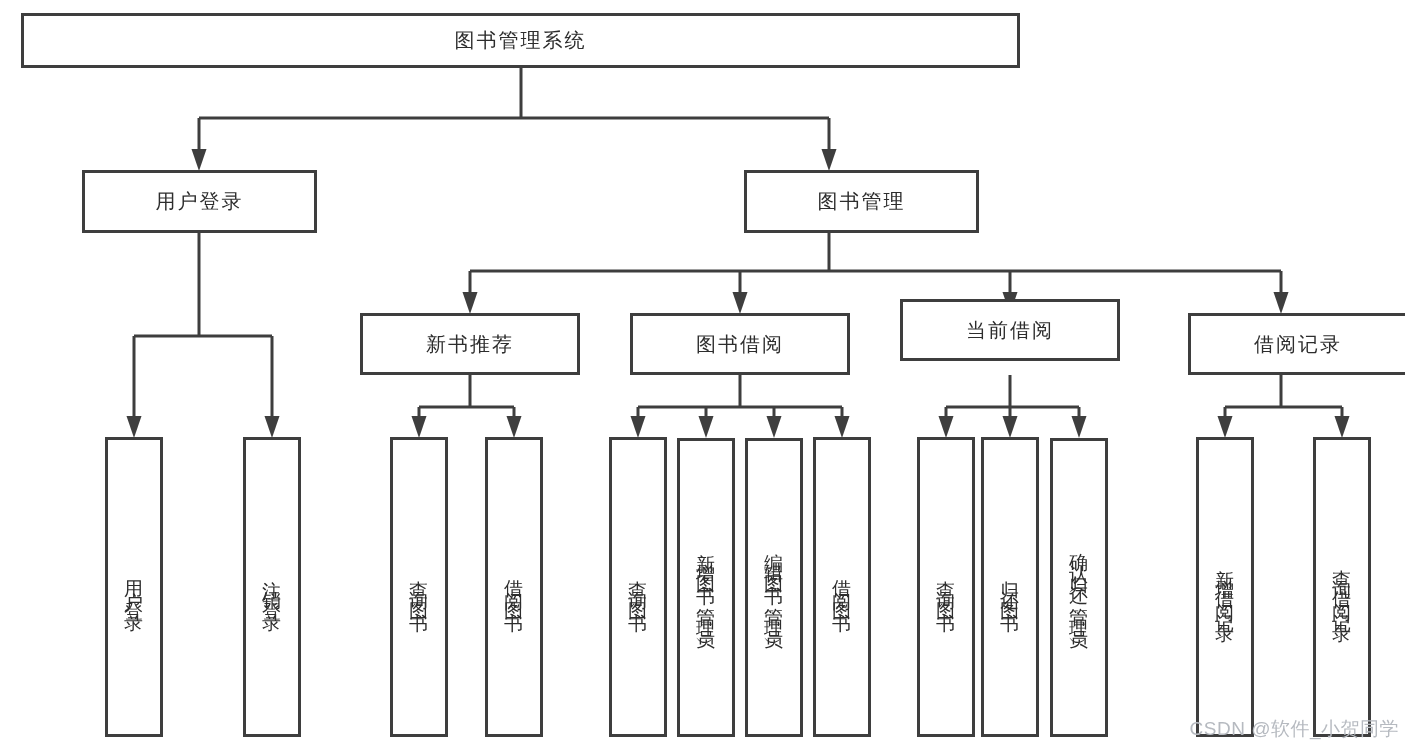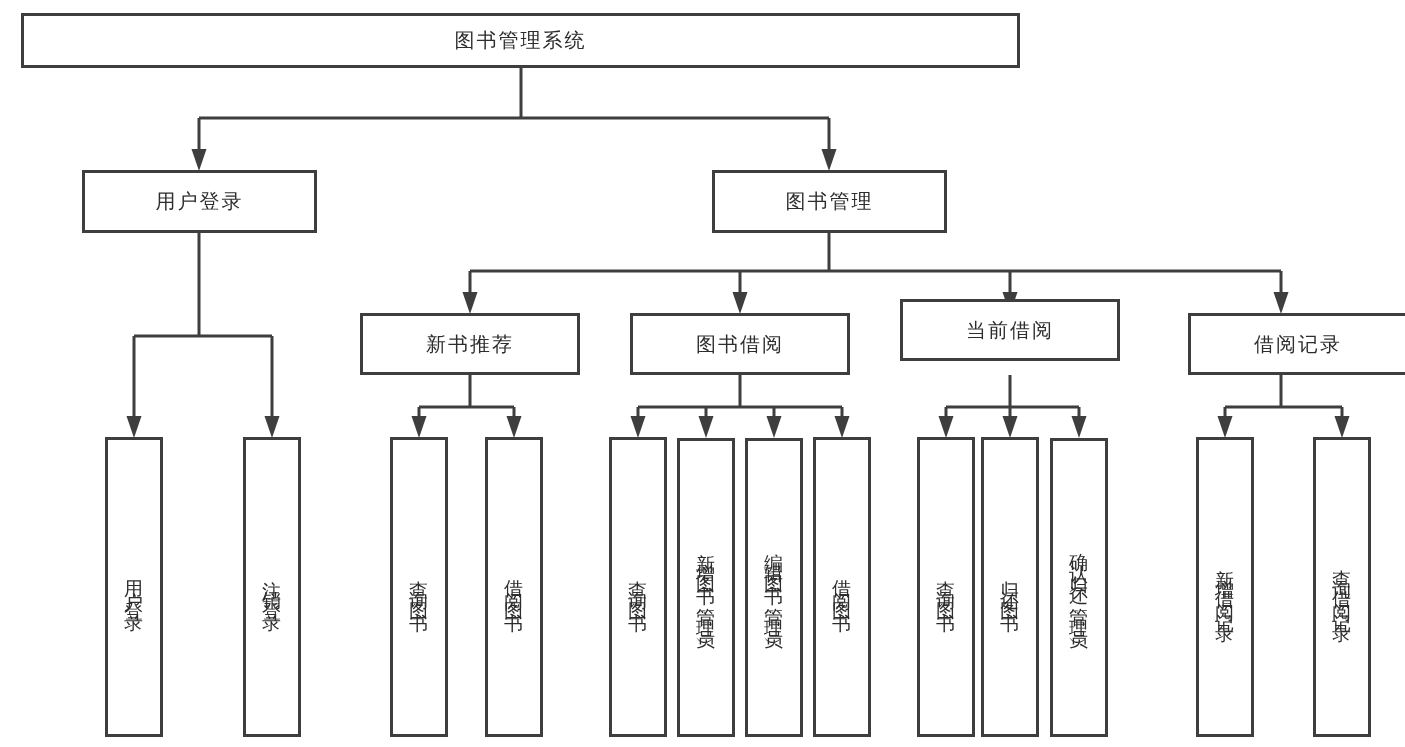--- a/index.html
+++ b/index.html
@@ -96,21 +96,21 @@
       <polygon points="1002.5,416 1017.5,416 1010,438"></polygon>
       <polygon points="1071.5,416 1086.5,416 1079,438"></polygon>
       <polygon points="1217.5,416 1232.5,416 1225,438"></polygon>
       <polygon points="1334.5,416 1349.5,416 1342,438"></polygon>
     </g>
   </svg>
 
   <div class="box h-box" style="left:21px; top:13px; width:999px; height:55px;">图书管理系统</div>
 
   <div class="box h-box" style="left:82px; top:170px; width:235px; height:63px;">用户登录</div>
-  <div class="box h-box" style="left:712px; top:170px; width:235px; height:63px;">图书管理</div>
+  <div class="box h-box" style="left:744px; top:170px; width:235px; height:63px;">图书管理</div>
 
   <div class="box h-box" style="left:360px; top:313px; width:220px; height:62px;">新书推荐</div>
   <div class="box h-box" style="left:630px; top:313px; width:220px; height:62px;">图书借阅</div>
   <div class="box h-box" style="left:900px; top:299px; width:220px; height:62px;">当前借阅</div>
   <div class="box h-box" style="left:1171px; top:313px; width:220px; height:62px;margin-left:17px;">借阅记录</div>
 
   <div class="box v-box" style="left:105px; top:437px; width:58px; height:300px;">
     <span class="v-label">用户登录</span>
   </div>
   <div class="box v-box" style="left:243px; top:437px; width:58px; height:300px;">
@@ -147,14 +147,15 @@
     <span class="v-label">确认归还（管理员）</span>
   </div>
 
   <div class="box v-box" style="left:1196px; top:437px; width:58px; height:300px;">
     <span class="v-label">新增借阅记录</span>
   </div>
   <div class="box v-box" style="left:1313px; top:437px; width:58px; height:300px;">
     <span class="v-label">查询借阅记录</span>
   </div>
 
+  <div class="watermark">CSDN @软件_小贺同学</div>
 
 </div>
 
 </body></html>

